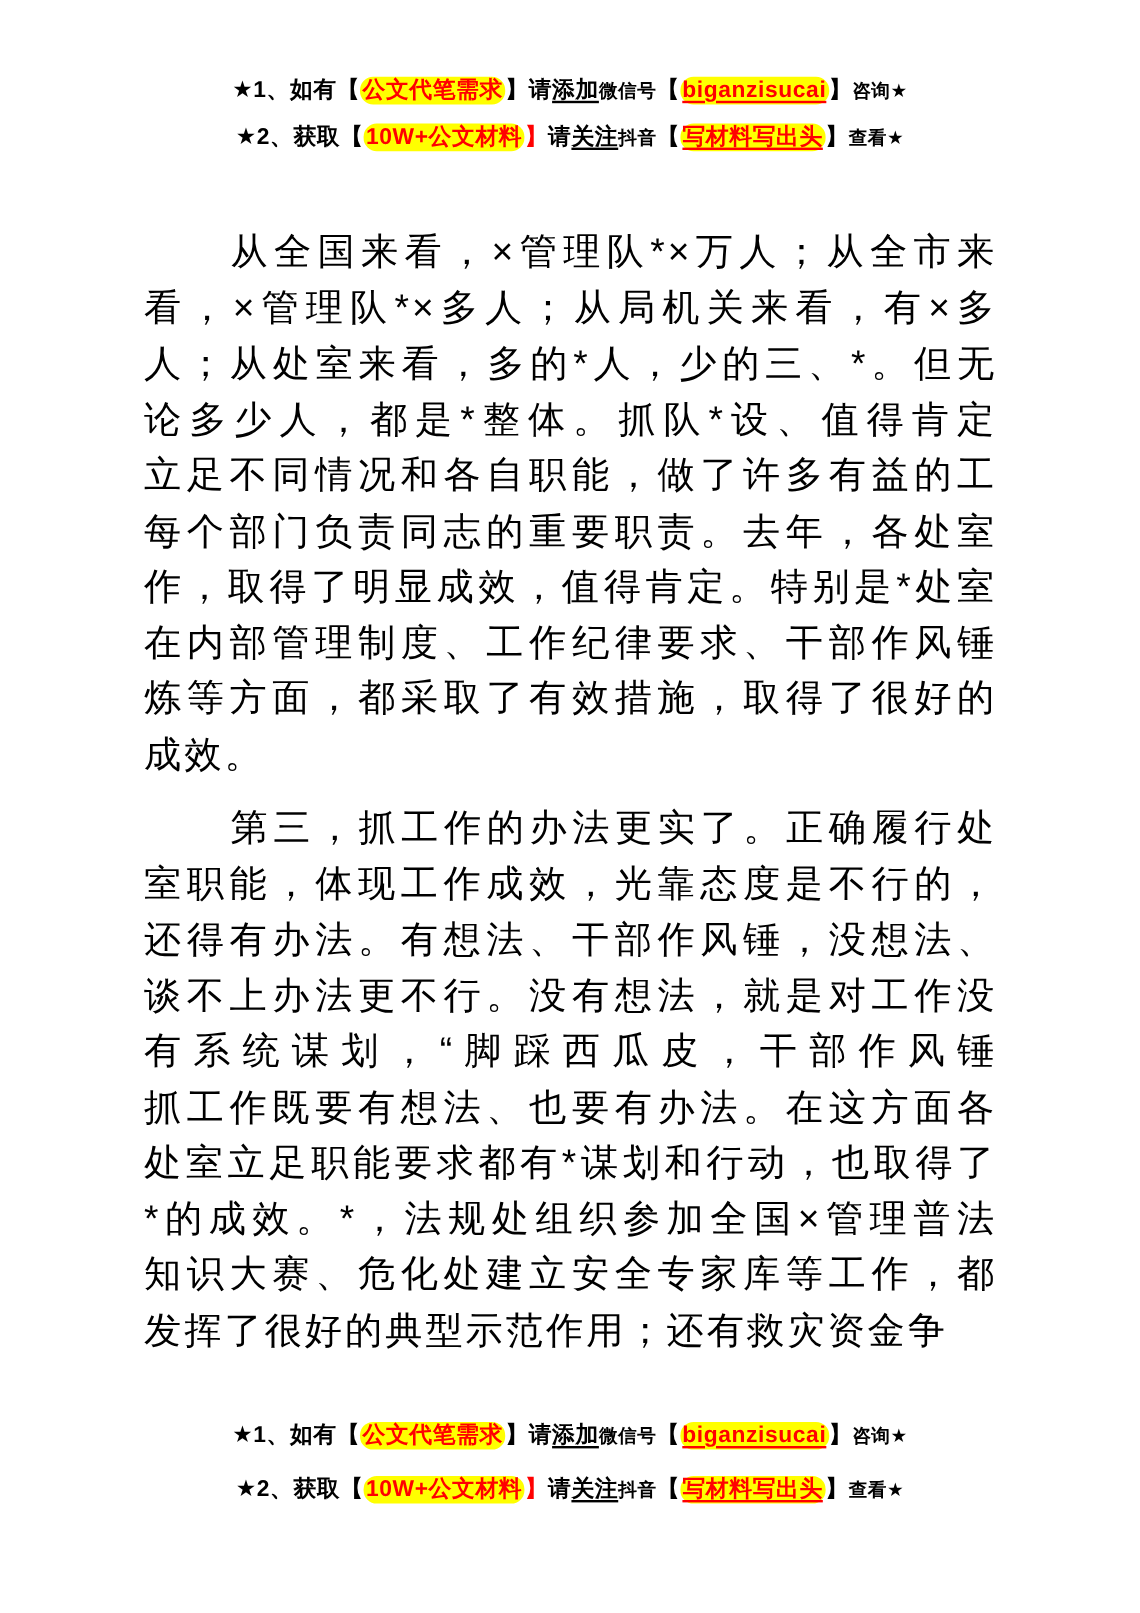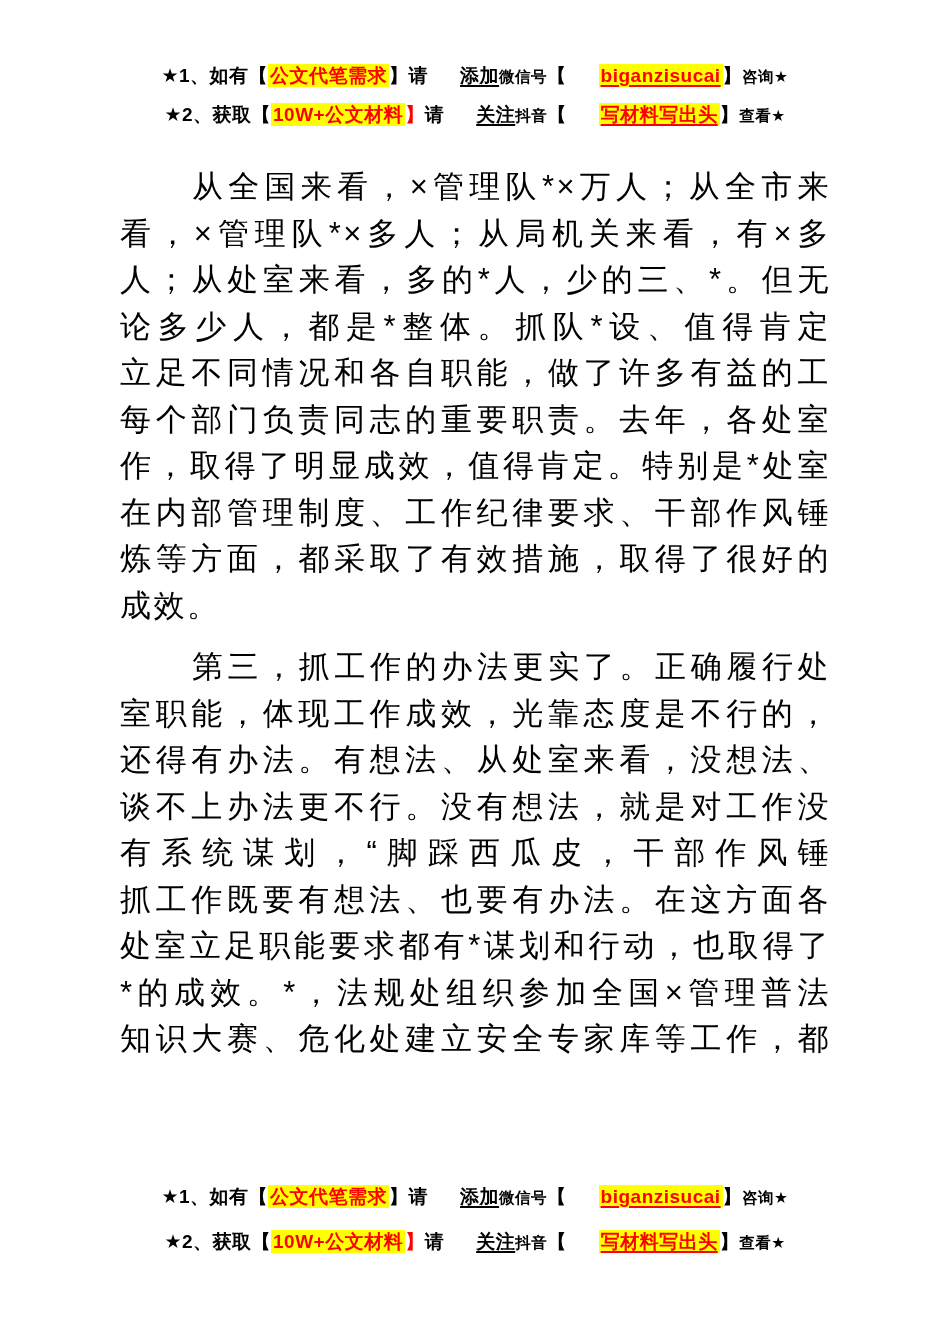--- a/index.html
+++ b/index.html
@@ -33,34 +33,34 @@
   .ph2 { top: 99px; }
   .pf1 { top: 1181px; }
   .pf2 { top: 1226px; }
 
   .big   { font-size: 19px; }
   .small { font-size: 15.5px; }
   .hl {
     background: #ffff00;
     color: #ff0000;
     padding: 1px 2px;
+    border-radius: 11px;
   }
   .redtxt { color: #ff0000; }
   .ul {
     text-decoration: underline;
     text-decoration-thickness: 2px;
     text-underline-offset: 3px;
-    margin-left: 32px;
   }
 
   
   .doc-body {
     position: absolute;
     left: 120px;
-    top: 164px;
+    top: 187px;
     width: 711px;
   }
   .bline {
     font-size: 31px;
     line-height: 46.5px;
     height: 46.5px;
     letter-spacing: 2.5px;
     text-align: justify;
     text-align-last: justify;
     text-justify: inter-character;
@@ -87,26 +87,27 @@
     <div class="bline">论多少人，都是*整体。抓队*设、值得肯定</div>
     <div class="bline">立足不同情况和各自职能，做了许多有益的工</div>
     <div class="bline">每个部门负责同志的重要职责。去年，各处室</div>
     <div class="bline">作，取得了明显成效，值得肯定。特别是*处室</div>
     <div class="bline">在内部管理制度、工作纪律要求、干部作风锤</div>
     <div class="bline">炼等方面，都采取了有效措施，取得了很好的</div>
     <div class="bline last">成效。</div>
 
     <div class="bline first p2start">第三，抓工作的办法更实了。正确履行处</div>
     <div class="bline">室职能，体现工作成效，光靠态度是不行的，</div>
-    <div class="bline">还得有办法。有想法、从处室来看，没想法、</div>
+    <div class="bline">还得有办法。有想法、干部作风锤，没想法、</div>
     <div class="bline">谈不上办法更不行。没有想法，就是对工作没</div>
     <div class="bline">有系统谋划，“脚踩西瓜皮，干部作风锤</div>
     <div class="bline">抓工作既要有想法、也要有办法。在这方面各</div>
     <div class="bline">处室立足职能要求都有*谋划和行动，也取得了</div>
     <div class="bline">*的成效。*，法规处组织参加全国×管理普法</div>
     <div class="bline">知识大赛、危化处建立安全专家库等工作，都</div>
+    <div class="bline last">发挥了很好的典型示范作用；还有救灾资金争</div>
   </div>
 
   <div class="promo-line pf1"><span class="big">★1、如有【</span><span class="big hl">公文代笔需求</span><span class="big">】请</span><span class="big ul">添加</span><span class="small">微信号</span><span class="big">【</span><span class="big hl ul">biganzisucai</span><span class="big">】</span><span class="small">咨询★</span></div>
 
   <div class="promo-line pf2"><span class="big">★2、获取【</span><span class="big hl">10W+公文材料</span><span class="big redtxt">】</span><span class="big">请</span><span class="big ul">关注</span><span class="small">抖音</span><span class="big">【</span><span class="big hl ul">写材料写出头</span><span class="big">】</span><span class="small">查看★</span></div>
 
 </div>
 
 </body></html>

